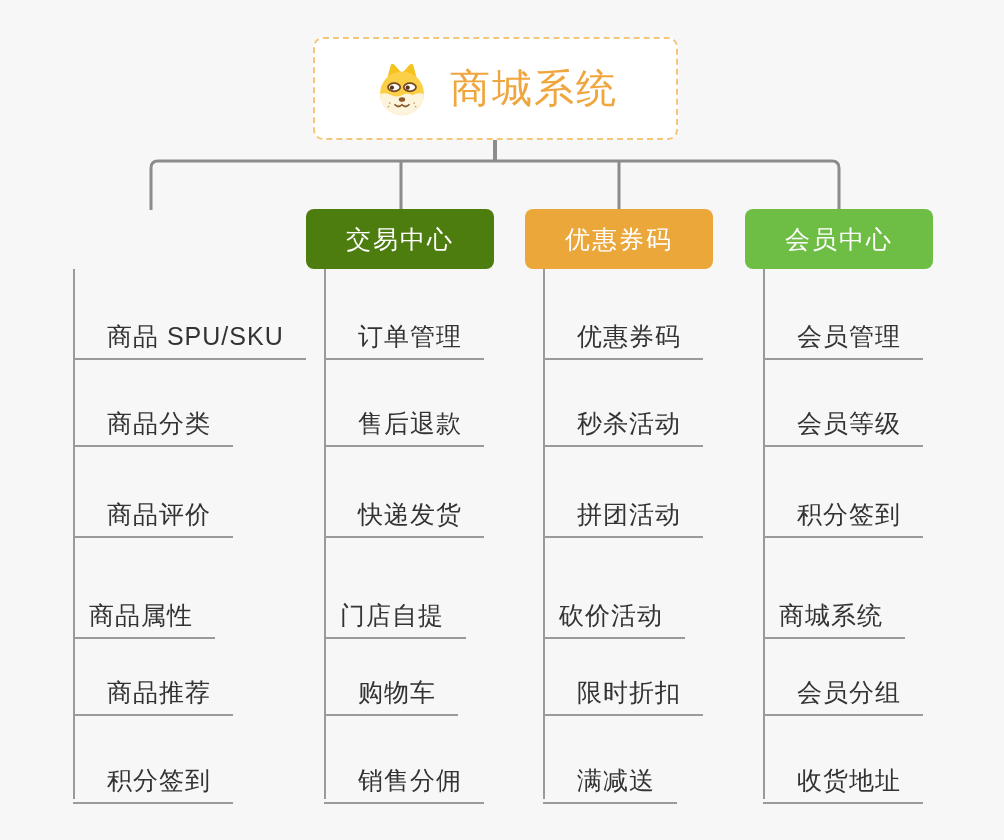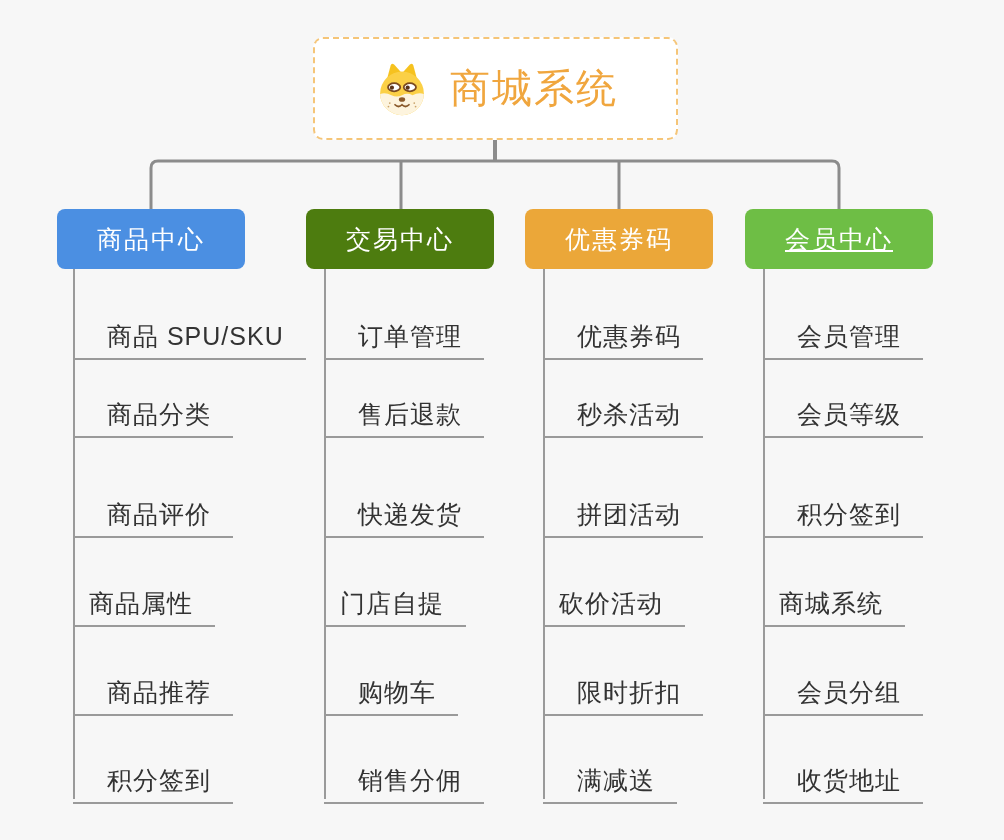--- a/index.html
+++ b/index.html
@@ -23,21 +23,21 @@
   .column{position:absolute;top:269px;width:230px;}
   .c1{left:73px;} .c2{left:324px;} .c3{left:543px;} .c4{left:763px;}
   .trunk{position:absolute;left:0;top:0;width:2px;height:530px;background:#9A9A9A;}
   .leaf{
     position:absolute;left:0;height:44px;box-sizing:content-box;
     border-bottom:2px solid #9A9A9A;
     display:inline-flex;align-items:flex-end;
     padding:0 22px 5px 34px;white-space:nowrap;
     font-size:25px;letter-spacing:1px;color:#333333;
   }
-  .l1{top:40px;} .l2{top:118px;} .l3{top:218px;} .l4{top:307px;padding-left:16px;} .l5{top:396px;} .l6{top:484px;}
+  .l1{top:40px;} .l2{top:127px;} .l3{top:218px;} .l4{top:319px;padding-left:16px;} .l5{top:396px;} .l6{top:484px;}
 </style>
 </head>
 <body>
 
 <div class="canvas">
 
   <svg id="connectors" width="1004" height="840" aria-hidden="true">
     <path d="M495,139 L495,161" stroke="#8C8C8C" stroke-width="4" fill="none"></path>
     <path d="M151,210 L151,168 Q151,161 158,161 L832,161 Q839,161 839,168 L839,210" stroke="#8C8C8C" stroke-width="3" fill="none"></path>
     <path d="M401,161 L401,210 M619,161 L619,210" stroke="#8C8C8C" stroke-width="3" fill="none"></path>
@@ -61,24 +61,23 @@
       <ellipse cx="32" cy="44" rx="3.6" ry="2.6" fill="#8A5A2B"></ellipse>
       <path d="M24,50 Q28,54 32,50 Q36,54 40,50" stroke="#8A5A2B" stroke-width="2" fill="none" stroke-linecap="round"></path>
       <circle cx="18" cy="48" r="1" fill="#C9A36B"></circle>
         <circle cx="16.5" cy="52" r="1" fill="#C9A36B"></circle>
       <circle cx="46" cy="48" r="1" fill="#C9A36B"></circle>
         <circle cx="47.5" cy="52" r="1" fill="#C9A36B"></circle>
     </svg>
     <span class="root-title" style="color: rgb(240, 166, 62);">商城系统</span>
   </div>
 
-  <div class="branch-node bn1" style="background-color: rgb(75, 143, 226);">商品中心</div>
   <div class="branch-node bn2" style="background-color: #4d7c0f;">交易中心</div>
   <div class="branch-node bn3" style="background-color: rgb(235, 167, 57);">优惠券码</div>
-  <div class="branch-node bn4" style="background-color: rgb(110, 190, 69); text-decoration: underline;">会员中心</div>
+  <div class="branch-node bn4" style="background-color: rgb(110, 190, 69);">会员中心</div>
 
   <div class="column c1">
     <div class="trunk"></div>
     <div class="leaf l1">商品 SPU/SKU</div>
     <div class="leaf l2">商品分类</div>
     <div class="leaf l3">商品评价</div>
     <div class="leaf l4">商品属性</div>
     <div class="leaf l5">商品推荐</div>
     <div class="leaf l6">积分签到</div>
   </div>

